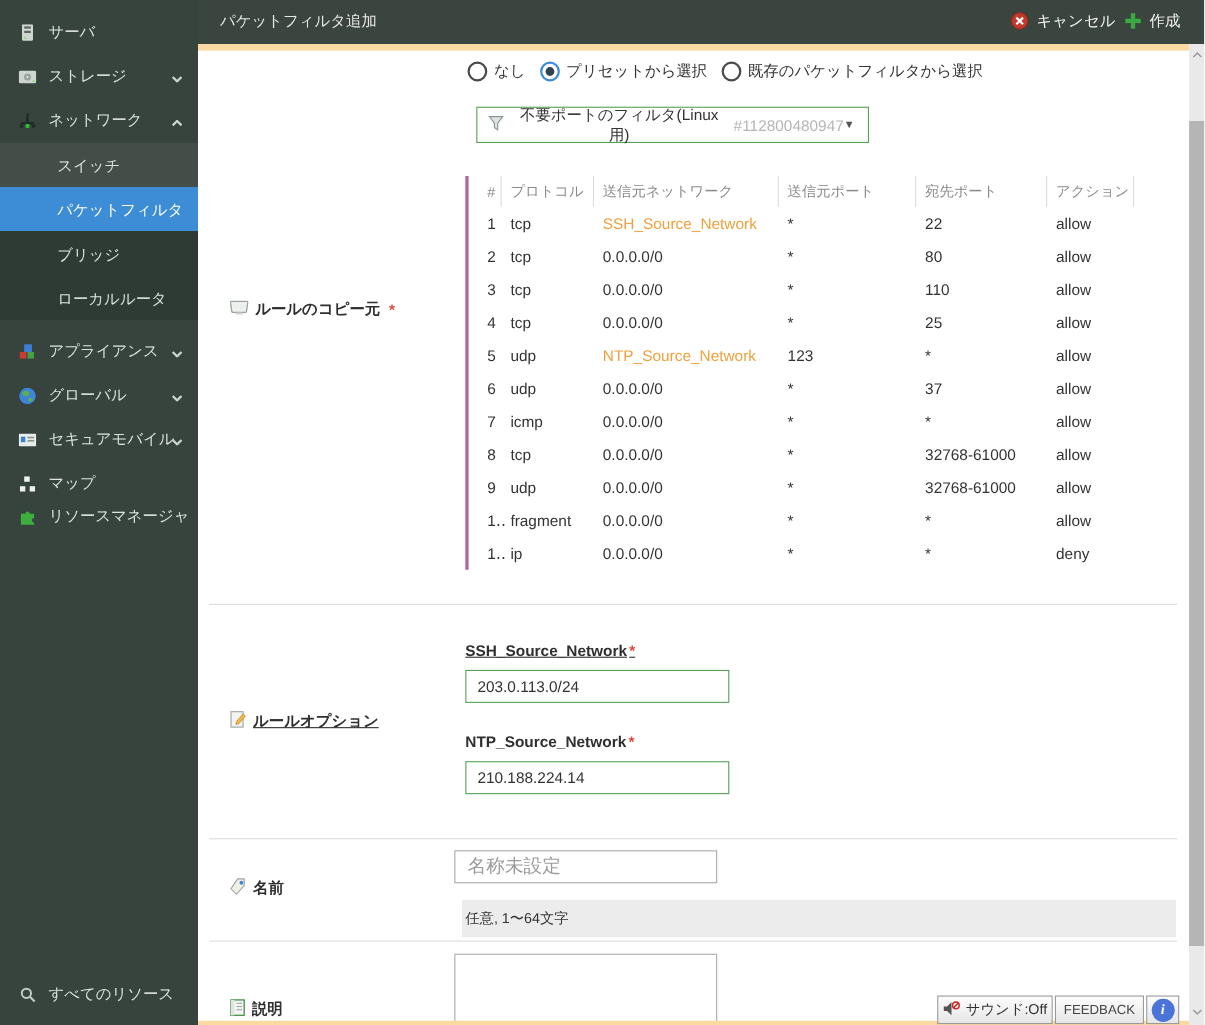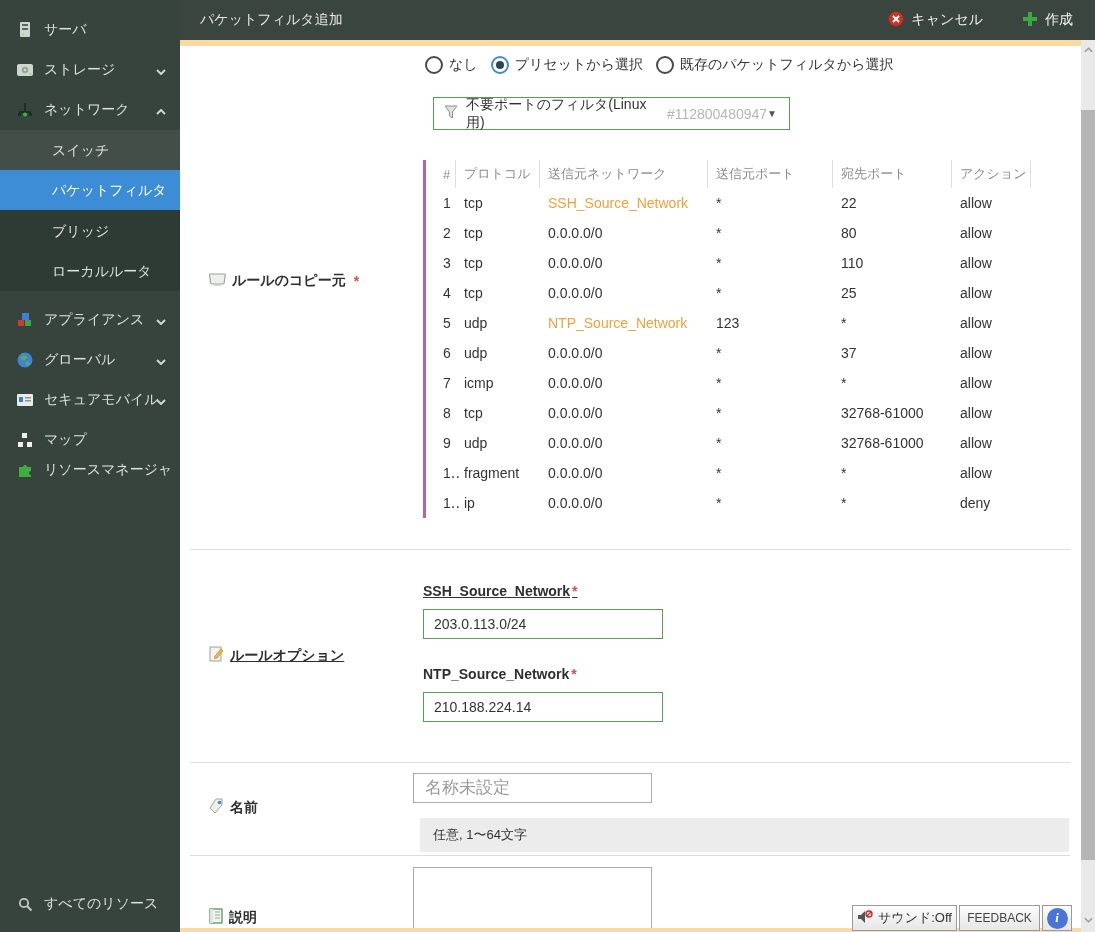--- a/index.html
+++ b/index.html
@@ -14,40 +14,40 @@
   .side-item .lbl { margin-left:10px; font-size:14px; white-space:nowrap; }
   .side-item .chev { position:absolute; right:14px; top:50%; transform:translateY(-50%); }
   .submenu { position:absolute; left:0; top:130px; width:180px; height:161px; background:#2e3a34; }
   .sub-item { position:absolute; left:0; width:180px; height:40px; line-height:40px; padding-left:52px; color:#dbe1dd; font-size:14px; cursor:pointer; }
   .sub-item.hovered { background:#434e48; }
   .sub-item.active { background:#3d8dd6; color:#fff; }
 
   
   .topbar { position:absolute; left:180px; top:0; width:915px; height:40px; background:#3a453f; display:flex; align-items:center; z-index:6; }
   .topbar .title { color:#e7e7e7; font-size:14px; margin-left:20px; }
-  .topbar .actions { margin-left:auto; display:flex; align-items:center; gap:39px; margin-right:22px; }
+  .topbar .actions { margin-left:auto; display:flex; align-items:center; gap:8px; margin-right:22px; }
   .hbtn { display:flex; align-items:center; gap:7px; background:none; border:none; color:#f2f2f2; font-size:14px; font-family:inherit; cursor:pointer; }
 
   
   .content { position:absolute; left:180px; top:40px; width:901px; height:892px; background:#fff; }
   .strip { position:absolute; left:0; width:901px; height:6px; background:#fbd9a2; }
   .strip.top { top:0; }
   .strip.bottom { top:888px; height:4px; }
   .sep { position:absolute; left:10px; width:880px; height:1px; background:#dcdcdc; }
 
   
   .radio-row { position:absolute; left:245px; top:12px; height:26px; display:flex; align-items:center; gap:13px; }
   .radio-opt { display:flex; align-items:center; gap:6px; cursor:pointer; }
   .radio { width:18px; height:18px; border-radius:50%; border:2px solid #4a4a4a; background:#fff; position:relative; flex:none; }
   .radio.selected { border-color:#3d8dd6; }
   .radio.selected::after { content:""; position:absolute; left:3px; top:3px; width:8px; height:8px; border-radius:50%; background:#33424e; }
 
   
   .preset-select { position:absolute; left:253px; top:57px; width:357px; height:33px; border:1px solid #55a055; background:#fff; display:flex; align-items:center; padding:0 12px 0 10px; cursor:pointer; }
-  .preset-select .val { margin-left:8px; color:#333; }
+  .preset-select .val { margin-left:8px; color:#333;text-align:center; }
   .preset-select .pid { margin-left:7px; color:#b5b5b5; }
   .preset-select .caret { margin-left:auto; font-size:10px; color:#555; }
 
   
   .dt-label { position:absolute; display:flex; align-items:center; gap:6px; font-weight:bold; color:#2f2f2f; }
   .req { color:#e04b3f; font-weight:bold; margin-left:2px; }
 
   
   .rules-table { position:absolute; left:243px; top:120px; width:612px; border-left:3px solid #b266a8; padding-left:9px; }
   .thead, .trow { display:grid; grid-template-columns:21px 84px 168px 125px 119px 79px; }
@@ -56,21 +56,21 @@
   .trow { height:30px; }
   .trow .c { padding-left:8px; display:flex; align-items:center; font-size:14px; color:#333; }
   .trow .c.link { color:#f0a03c; }
 
   
   .opt-field { position:absolute; left:243px; width:240px; }
   .opt-field .flabel { font-weight:bold; color:#2f2f2f; margin-bottom:10px; }
   .green-input { width:240px; height:30px; border:1px solid #55a055; padding:0 10px; font-size:14px; font-family:inherit; color:#333; }
   .gray-input { width:239px; height:30px; border:1px solid #ababab; padding:0 11px; font-size:17px; font-family:inherit; color:#333; }
   .gray-input::placeholder { color:#9a9a9a; }
-  .hint-box { position:absolute; left:240px; top:778px; width:649px; height:34px; background:#ececec; line-height:34px; padding-left:13px; color:#333; font-size:13px; }
+  .hint-box { position:absolute; left:240px; top:778px; width:649px; height:34px; background:#ececec; line-height:34px; padding-left:3px; color:#333; font-size:13px; }
   .desc-area { position:absolute; left:233px; top:827px; width:239px; height:64px; border:1px solid #ababab; resize:none; font-family:inherit; font-size:14px; padding:6px 10px; background:#fff; }
 
   
   .float-btn { position:absolute; top:865px; height:26px; border:1px solid #9a9a9a; background:linear-gradient(#fdfdfd,#e6e6e6); display:flex; align-items:center; justify-content:center; gap:5px; font-size:13px; color:#333; font-family:inherit; cursor:pointer; }
   .float-btn.feedback { font-size:12px; color:#444; }
   .info-circle { width:21px; height:21px; border-radius:50%; background:#4b74d8; color:#fff; font-size:13px; font-weight:bold; font-style:italic; display:flex; align-items:center; justify-content:center; font-family:"Liberation Serif","DejaVu Serif",serif; }
 
   
   .scrollbar { position:absolute; left:1081px; top:40px; width:14px; height:892px; background:#e9e9e9; z-index:7; }
   .sb-thumb { position:absolute; left:0; top:70px; width:14px; height:750px; background:#b5b5b5; }

